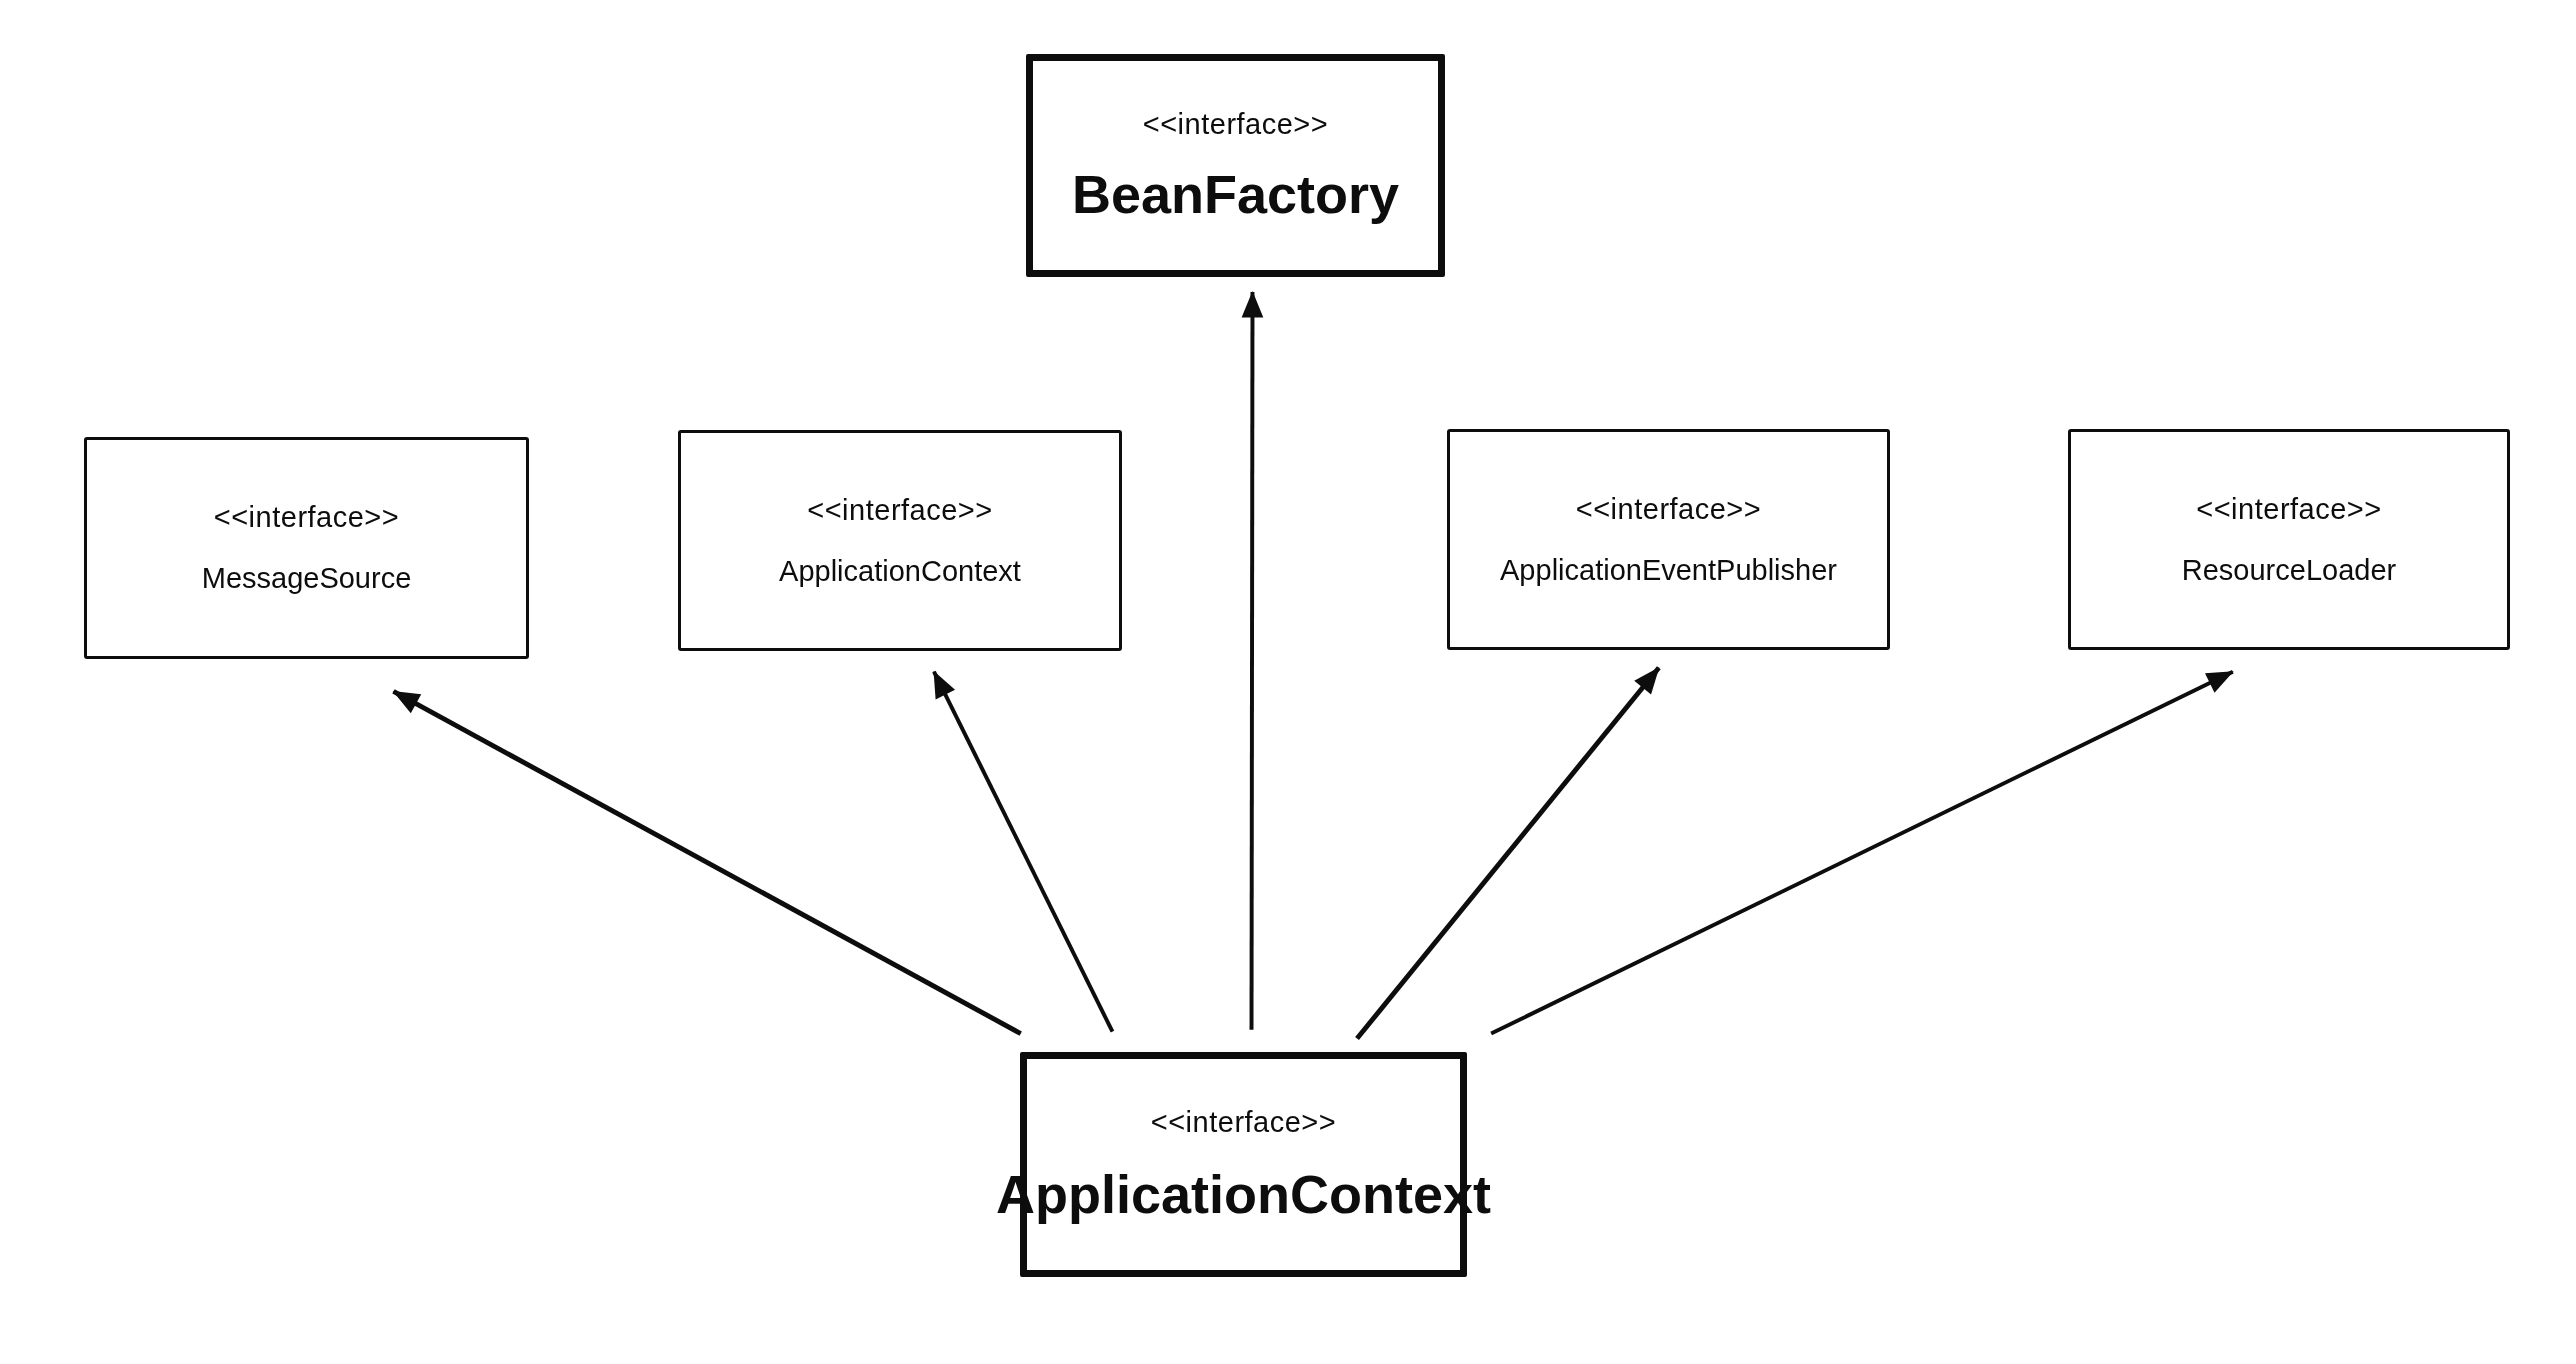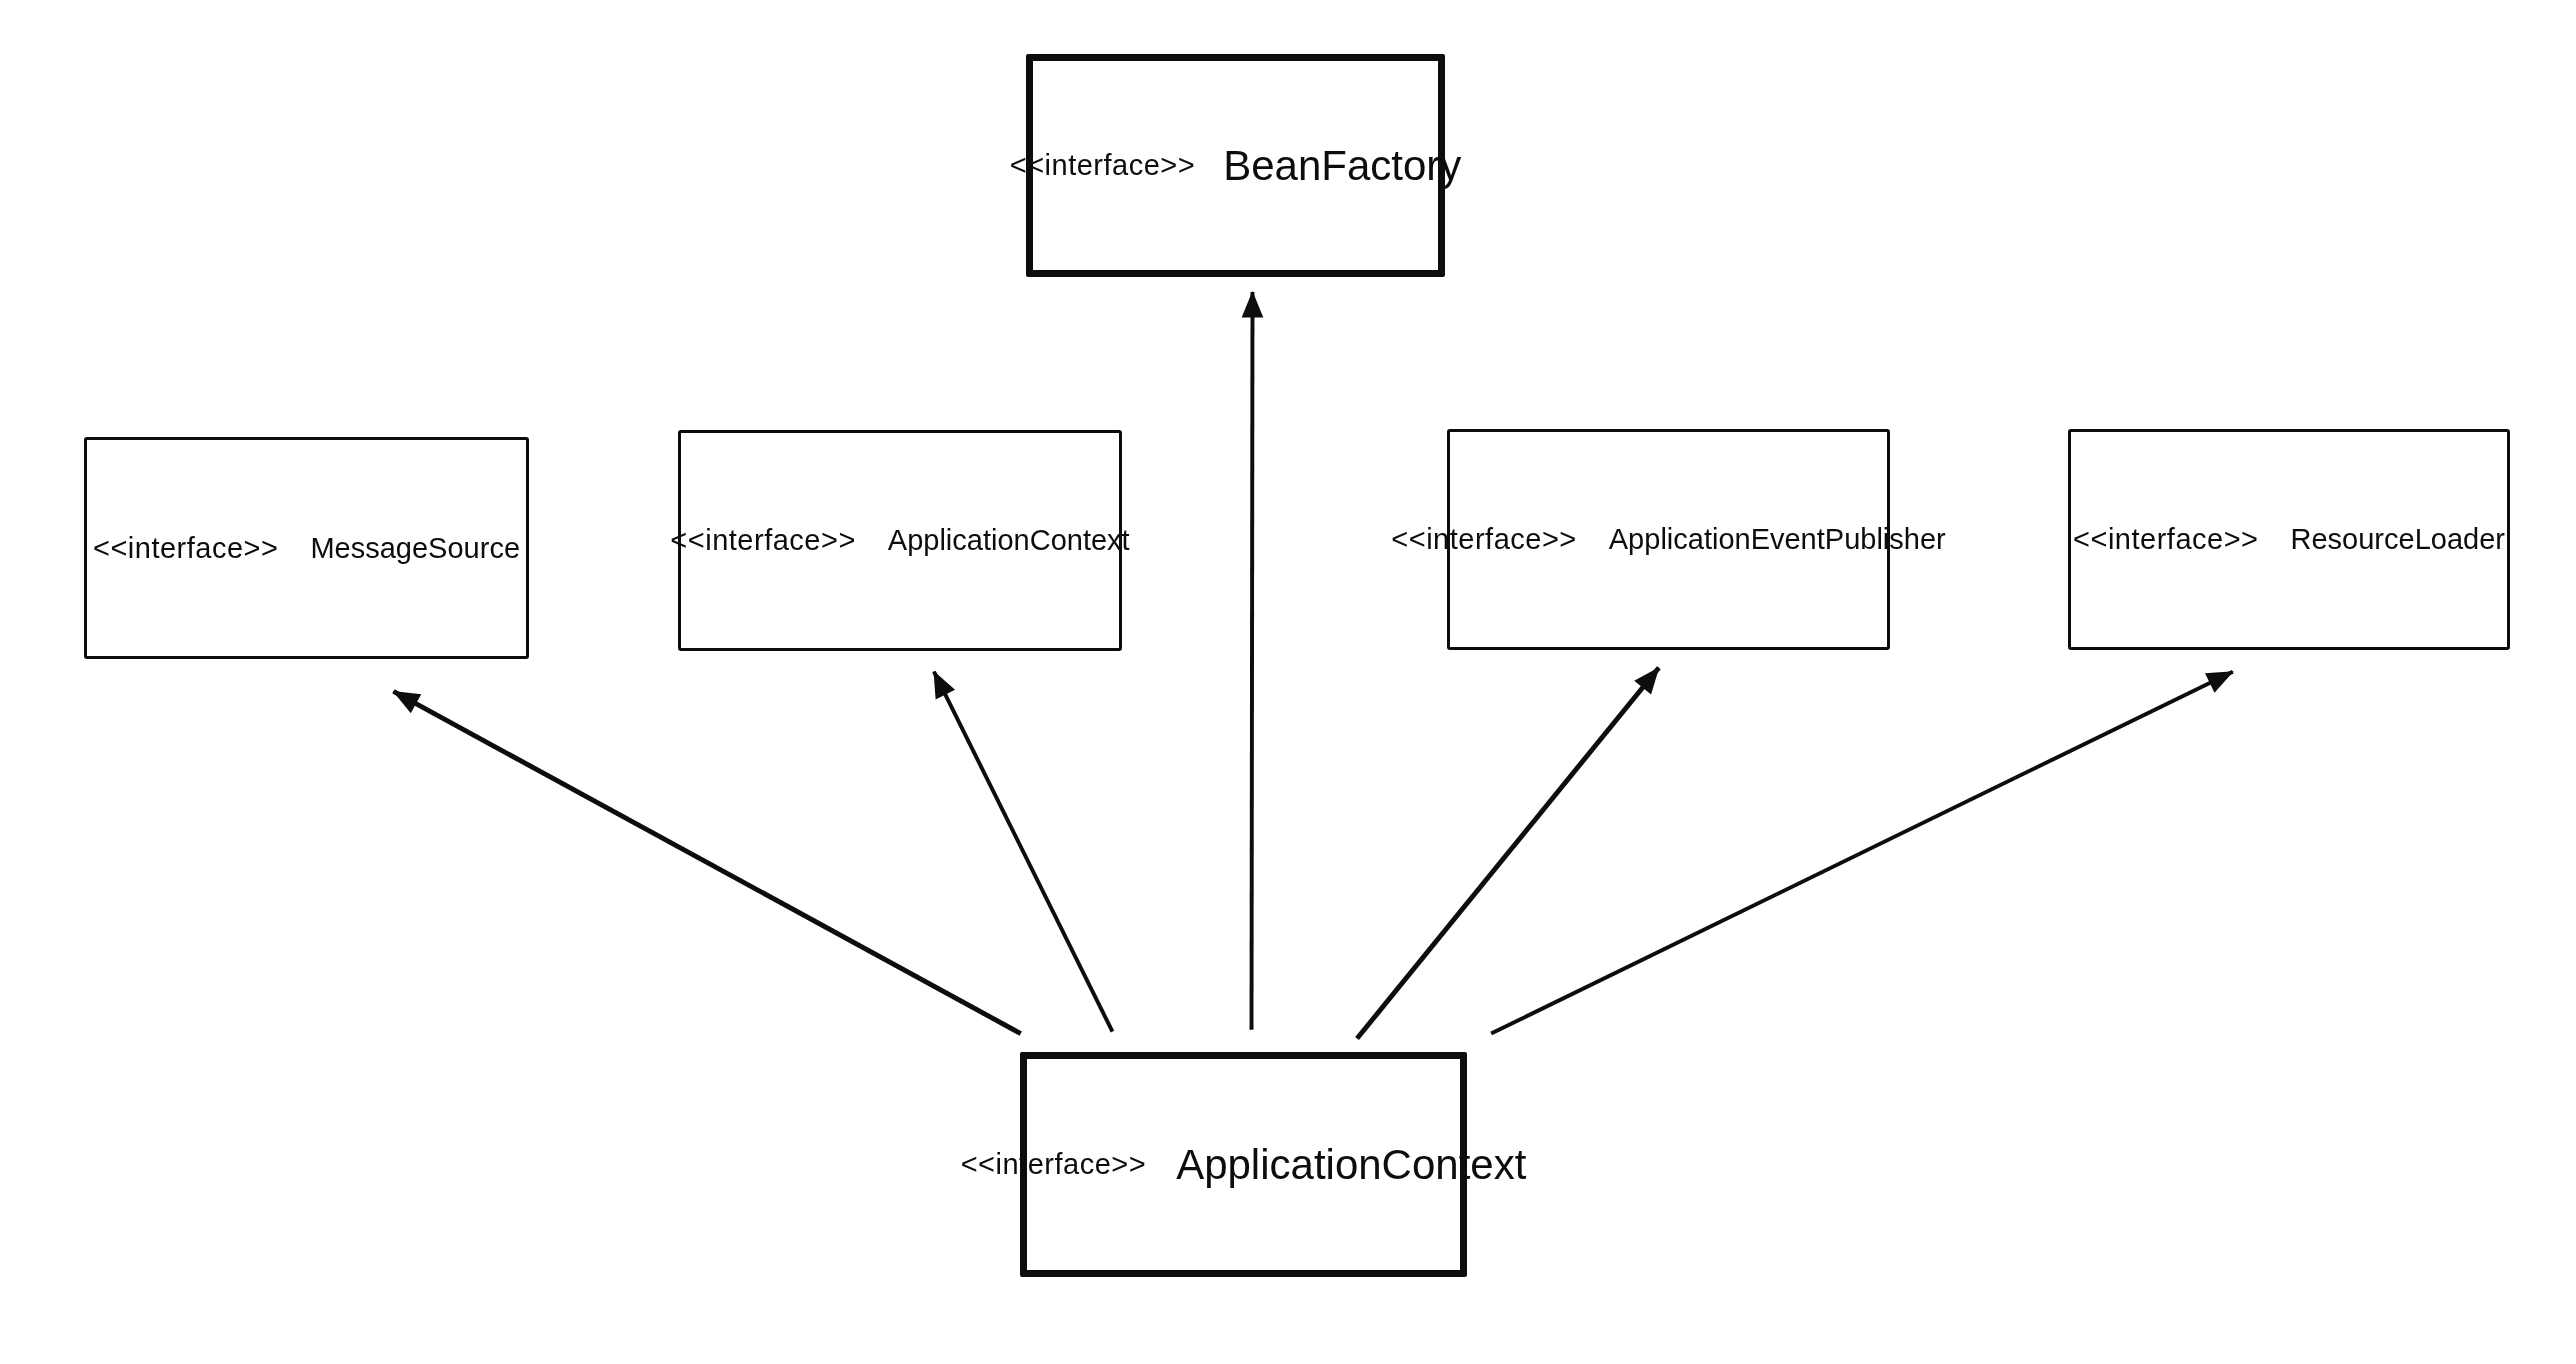--- a/index.html
+++ b/index.html
@@ -22,41 +22,42 @@
     width: 2576px;
     height: 1365px;
   }
   .node {
     position: absolute;
     box-sizing: border-box;
     background: #ffffff;
     border: 3px solid #0d0d0d;
     border-radius: 3px;
     display: flex;
-    flex-direction: row;
+    flex-direction: column;
     align-items: center;
     justify-content: center;
     text-align: center;
     color: #0d0d0d;
   }
   .node .stereotype {
     font-size: 29px;
     line-height: 1;
     letter-spacing: 0.5px;
   }
   .node .class-name {
     font-size: 29px;
     line-height: 1;
   }
   .node.major {
     border-width: 7px;
     border-radius: 2px;
   }
   .node.major .class-name {
-    font-size: 42px;
+    font-size: 54px;
+    font-weight: bold;
   }
   
   #node-bean-factory            { left: 1026px; top: 54px;   width: 419px; height: 223px; gap: 28px; }
   #node-message-source          { left: 84px;   top: 437px;  width: 445px; height: 222px; gap: 32px; }
   #node-environment-capable     { left: 678px;  top: 430px;  width: 444px; height: 221px; gap: 32px; }
   #node-app-event-publisher     { left: 1447px; top: 429px;  width: 443px; height: 221px; gap: 32px; }
   #node-resource-loader         { left: 2068px; top: 429px;  width: 442px; height: 221px; gap: 32px; }
   #node-application-context     { left: 1020px; top: 1052px; width: 447px; height: 225px; gap: 30px; }
 </style>
 </head>

